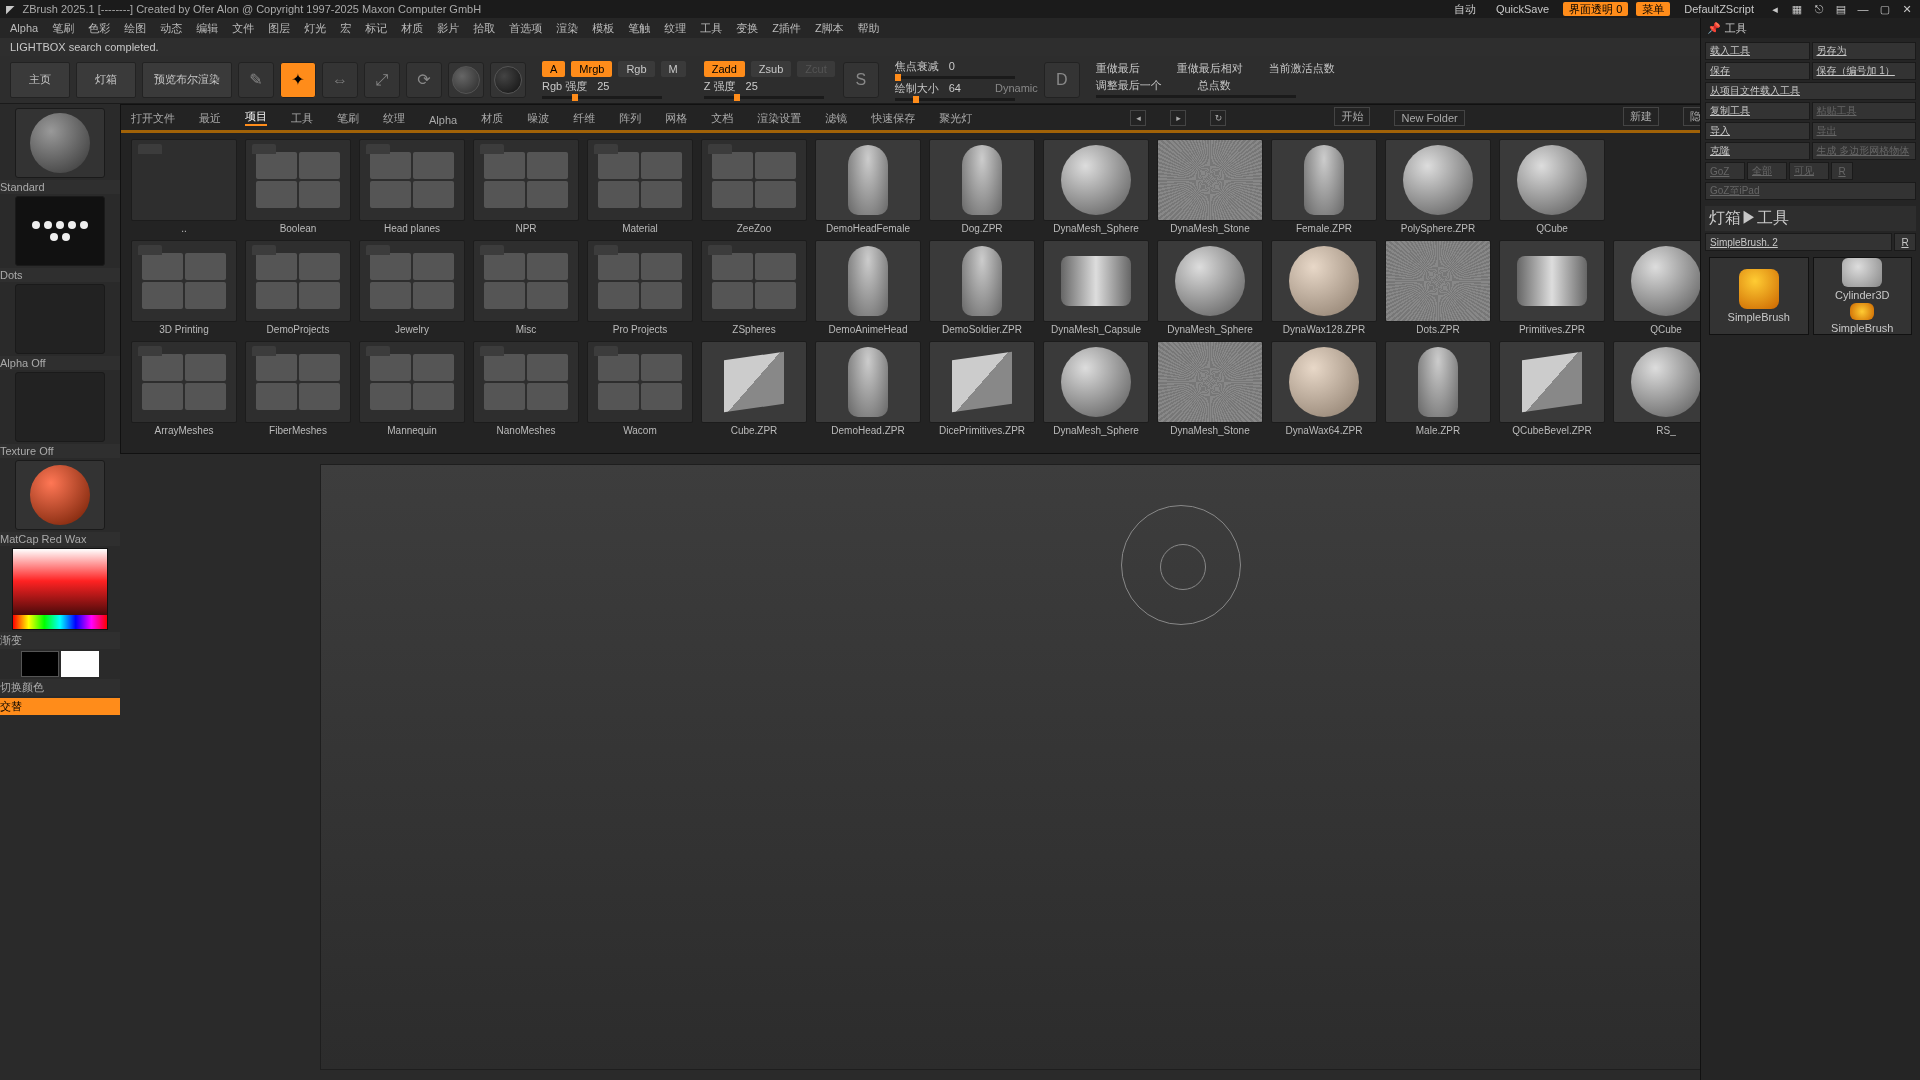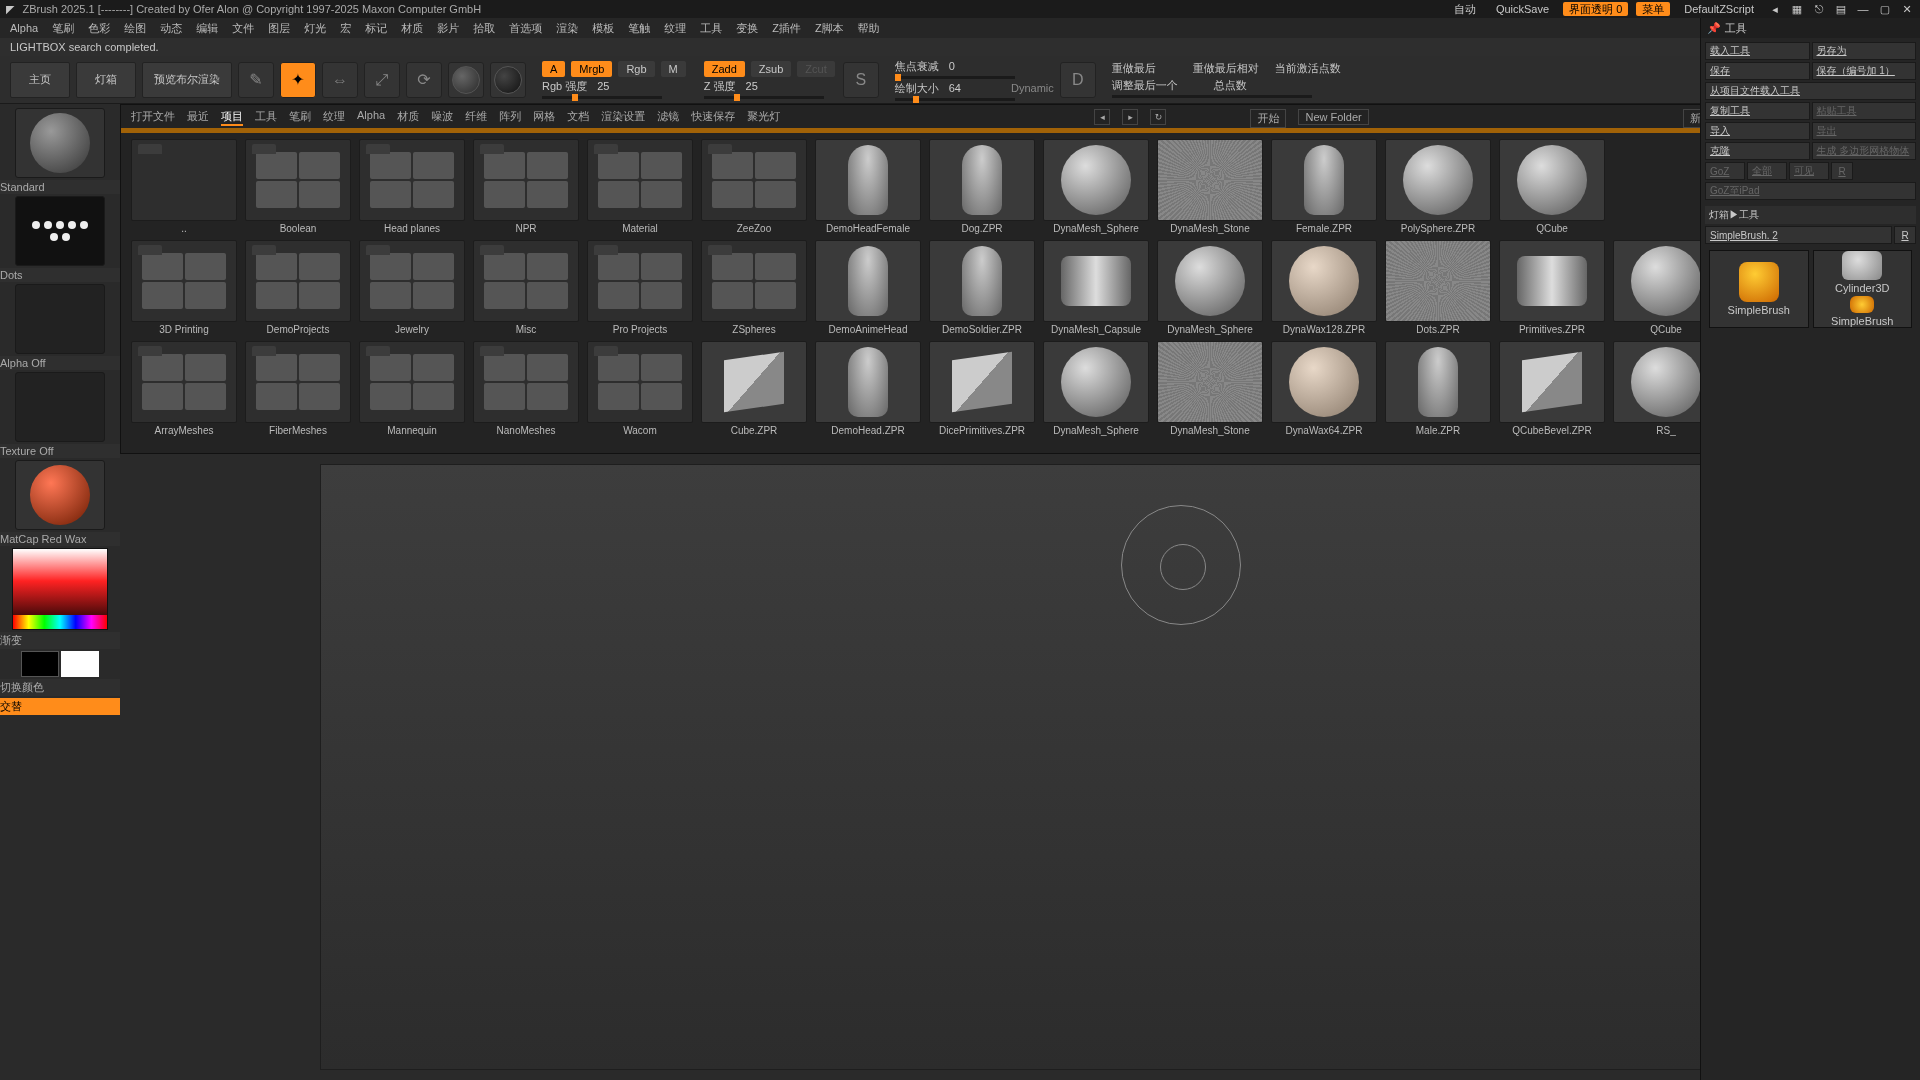--- a/index.html
+++ b/index.html
@@ -58,21 +58,21 @@
 .dualsw div { width:38px; height:26px; }
 .bw-black { background:#000; border:1px solid #555; } .bw-white { background:#fff; }
 
 .center { flex:1; position:relative; background:#2a2a2a; }
 .canvas { position:absolute; top:360px; left:200px; right:160px; bottom:10px; background:linear-gradient(to bottom,#3d3d3d,#2c2c2c); border:1px solid #1e1e1e; }
 .brushring { position:absolute; left:800px; top:40px; width:120px; height:120px; border:1px solid #888; border-radius:50%; }
 .brushring::after { content:""; position:absolute; left:38px; top:38px; width:44px; height:44px; border:1px solid #888; border-radius:50%; }
 
 
 .lightbox { position:absolute; top:0; left:0; right:30px; height:350px; background:rgba(36,36,36,0.98); border:1px solid #111; display:flex; flex-direction:column; }
-.lb-tabs { display:flex; align-items:flex-start; gap:12px; padding:4px 10px; border-bottom:5px solid #a16207; height:28px; }
+.lb-tabs { display:flex; align-items:flex-end; gap:24px; padding:4px 10px; border-bottom:3px solid #a16207; height:28px; }
 .lb-tabs span { color:#aaa; cursor:pointer; }
 .lb-tabs span.active { color:#fff; border-bottom:2px solid #ff8c1a; }
 .lb-tabs .sep { flex:1; }
 .lb-tabs .boxbtn { border:1px solid #444; padding:1px 6px; color:#aaa; }
 .smallicon { width:16px; height:16px; border:1px solid #444; display:inline-flex; align-items:center; justify-content:center; font-size:9px; }
 
 .lb-grid { flex:1; overflow:hidden; padding:6px 10px; display:flex; flex-direction:column; gap:6px; }
 .lb-row { display:flex; gap:8px; }
 .lb-item { width:106px; display:flex; flex-direction:column; align-items:center; gap:2px; }
 .lb-thumb { width:106px; height:82px; background:#3a3a3a; border:1px solid #1c1c1c; border-radius:2px; display:flex; align-items:center; justify-content:center; overflow:hidden; }
@@ -95,21 +95,21 @@
 .rstrip .ric.tall { height:36px; }
 
 
 .rightpanel { position:fixed; top:18px; right:0; width:220px; bottom:0; background:#252525; border-left:1px solid #111; display:flex; flex-direction:column; }
 .rp-head { height:20px; background:#1f1f1f; display:flex; align-items:center; padding:0 6px; gap:4px; }
 .rp-body { padding:4px; display:flex; flex-direction:column; gap:2px; }
 .rp-row { display:flex; gap:2px; }
 .rp-btn { flex:1; background:#333; border:1px solid #1a1a1a; height:18px; display:flex; align-items:center; padding:0 4px; font-size:10px;text-decoration:underline; }
 .rp-btn.half { flex:0 0 calc(50% - 1px); }
 .rp-btn.dim { color:#666; }
-.rp-sec { background:#2e2e2e; margin-top:4px; padding:2px 4px; font-size:10px; }
+.rp-sec { background:#2e2e2e; margin-top:4px; padding:2px 4px; font-size:16px; }
 .toolprev { display:flex; gap:4px; padding:4px; }
 .toolprev .tp { flex:1; height:78px; background:#333; border:1px solid #111; display:flex; flex-direction:column; align-items:center; justify-content:center; gap:2px; }
 .tp .s-shape { width:40px; height:40px; border-radius:8px; background:radial-gradient(circle at 40% 30%,#ffcc33,#cc6600); }
 .tp.cyl .s-shape { background:radial-gradient(circle at 40% 30%,#ddd,#888); border-radius:6px; }
 .tp .tiny { width:24px; height:24px; border-radius:4px; }
 </style>
 </head>
 <body>
 
 <div class="titlebar">
@@ -233,36 +233,36 @@
     <div class="line">
         <span>焦点衰减</span>
         <span class="val">0</span>
       </div>
     <div class="slider-track">
         <div class="slider-thumb" style="left:0%"></div>
       </div>
     <div class="line">
         <span>绘制大小</span>
         <span class="val">64</span>
-        <span style="margin-left:46px;color:#888">Dynamic</span>
+        <span style="margin-left:30px;color:#888">Dynamic</span>
       </div>
     <div class="slider-track">
         <div class="slider-thumb" style="left:15%"></div>
       </div>
   </div>
 
   <div class="iconbtn">
       <span class="glyph">D</span>
     </div>
 
   <div class="ctr-block">
     <div class="line dimtext">
       <span>重做最后</span>
       <span style="margin-left:33px">重做最后相对</span>
-      <span style="margin-left:12px">当前激活点数</span>
+      <span style="margin-left:22px">当前激活点数</span>
     </div>
     <div class="line dimtext">
       <span>调整最后一个</span>
       <span style="margin-left:32px">总点数</span>
     </div>
     <div class="slider-track" style="width:200px"></div>
   </div>
 </div>
 
 <div class="main">

